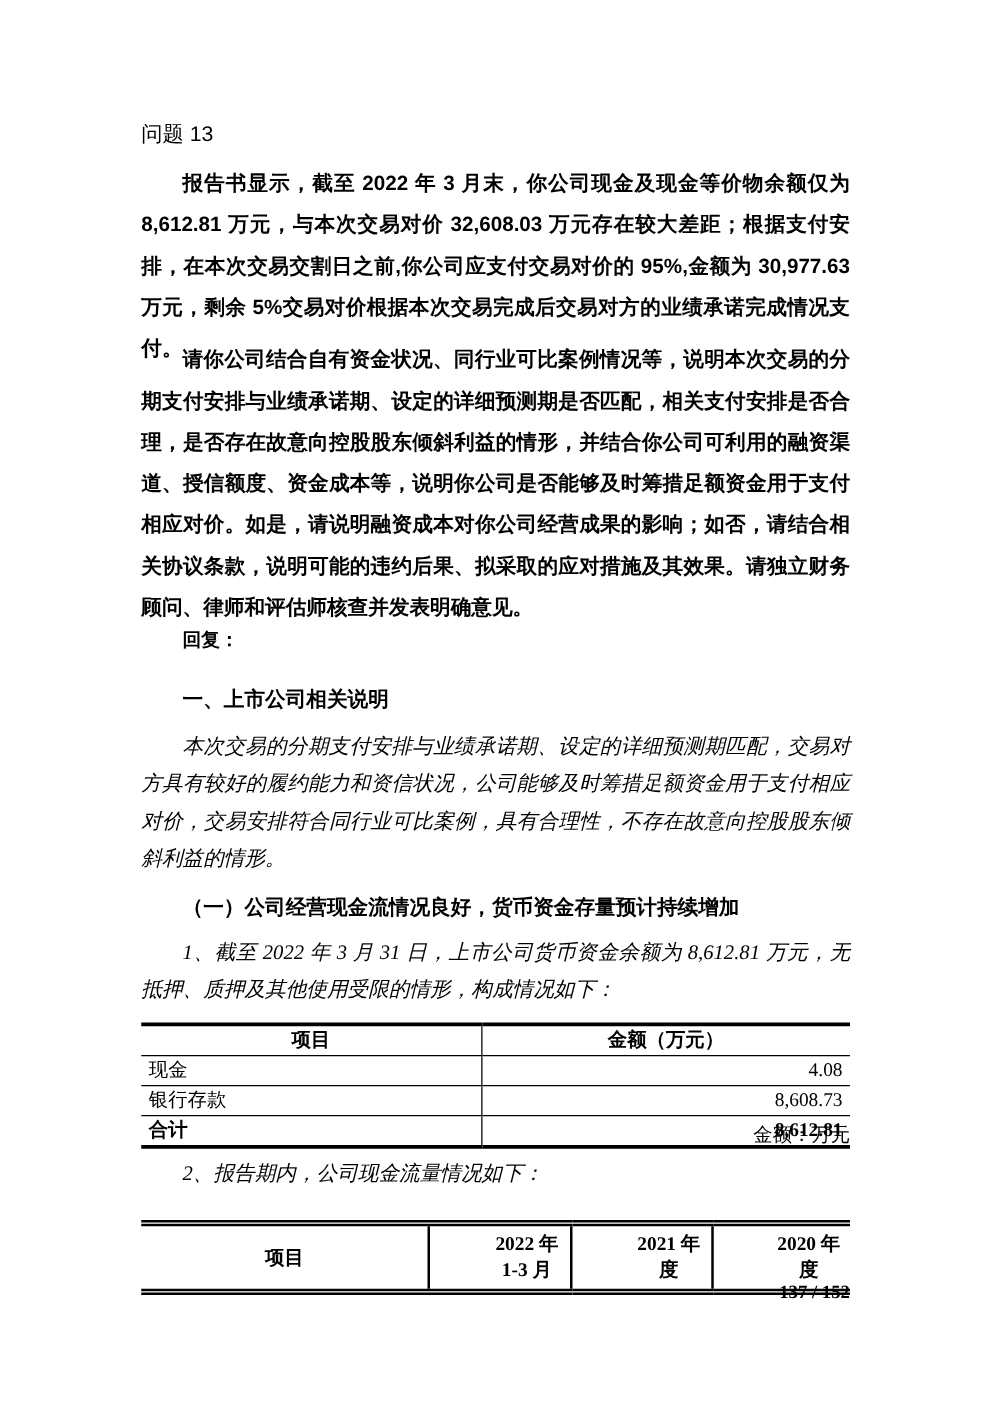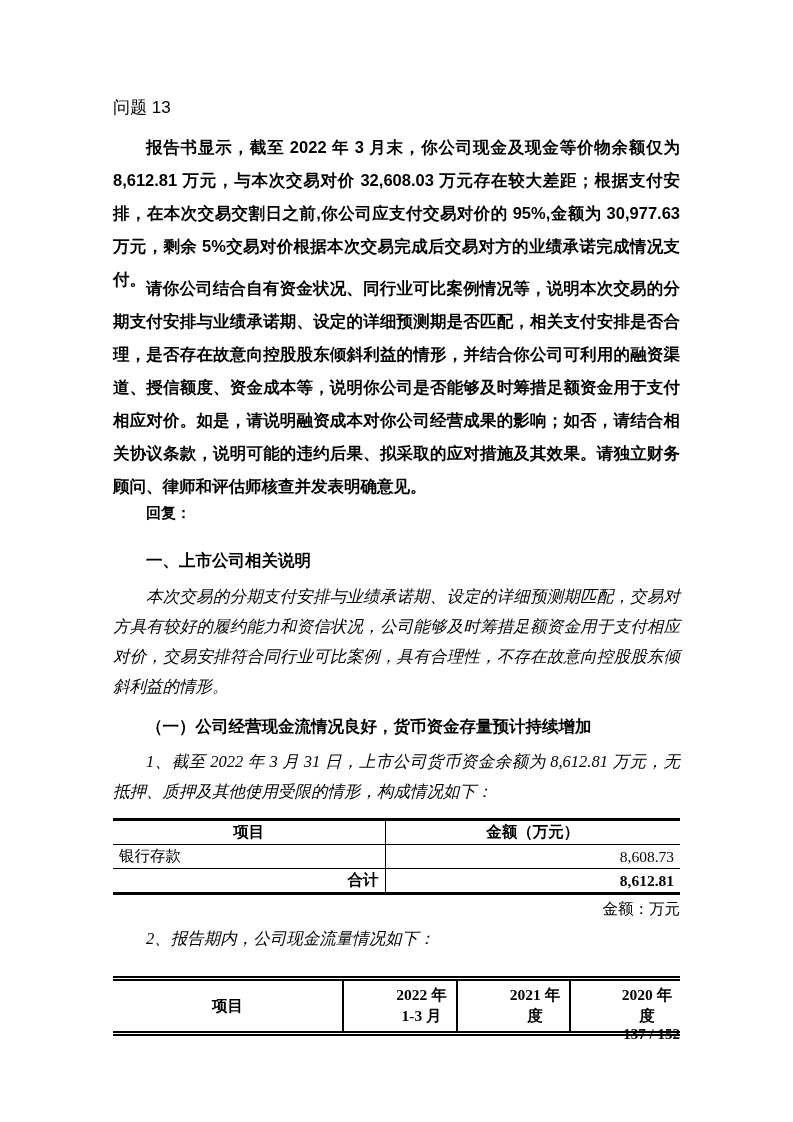--- a/index.html
+++ b/index.html
@@ -69,21 +69,21 @@
   }
   .t1 th, .t1 td { padding: 1px 6px; height: 21px; vertical-align: middle; }
   .t1 th {
     border-top: 3px solid #000; border-bottom: 1.5px solid #000;
     font-weight: bold; text-align: center;
   }
   .t1 td { border-bottom: 1.5px solid #000; }
   .t1 tr:last-child td { border-bottom: 3px solid #000; }
   .t1 th + th, .t1 td + td { border-left: 1.5px solid #000; }
   .t1 .num { text-align: right; }
-  .t1 .total-label { text-align: right; font-weight: bold; }
+  .t1 .total-label { text-align: left; font-weight: bold; }
   .t1 .total-num { text-align: right; font-weight: bold; }
 
   
   table.t2 {
     position: absolute; left: 113px; top: 976px;
     width: 567px; border-collapse: collapse;
     font-size: 15.5px; table-layout: fixed;
   }
   .t2 th {
     border-top: 5px double #000; border-bottom: 5px double #000;
@@ -115,20 +115,24 @@
   <colgroup>
       <col style="width:272px">
       <col>
     </colgroup>
   <tbody>
       <tr>
     <th>项目</th>
     <th>金额（万元）</th>
   </tr>
   <tr>
+    <td>现金</td>
+    <td class="num">4.08</td>
+  </tr>
+  <tr>
     <td>银行存款</td>
     <td class="num">8,608.73</td>
   </tr>
   <tr>
     <td class="total-label">合计</td>
     <td class="total-num">8,612.81</td>
   </tr>
 </tbody>
   </table>
 

